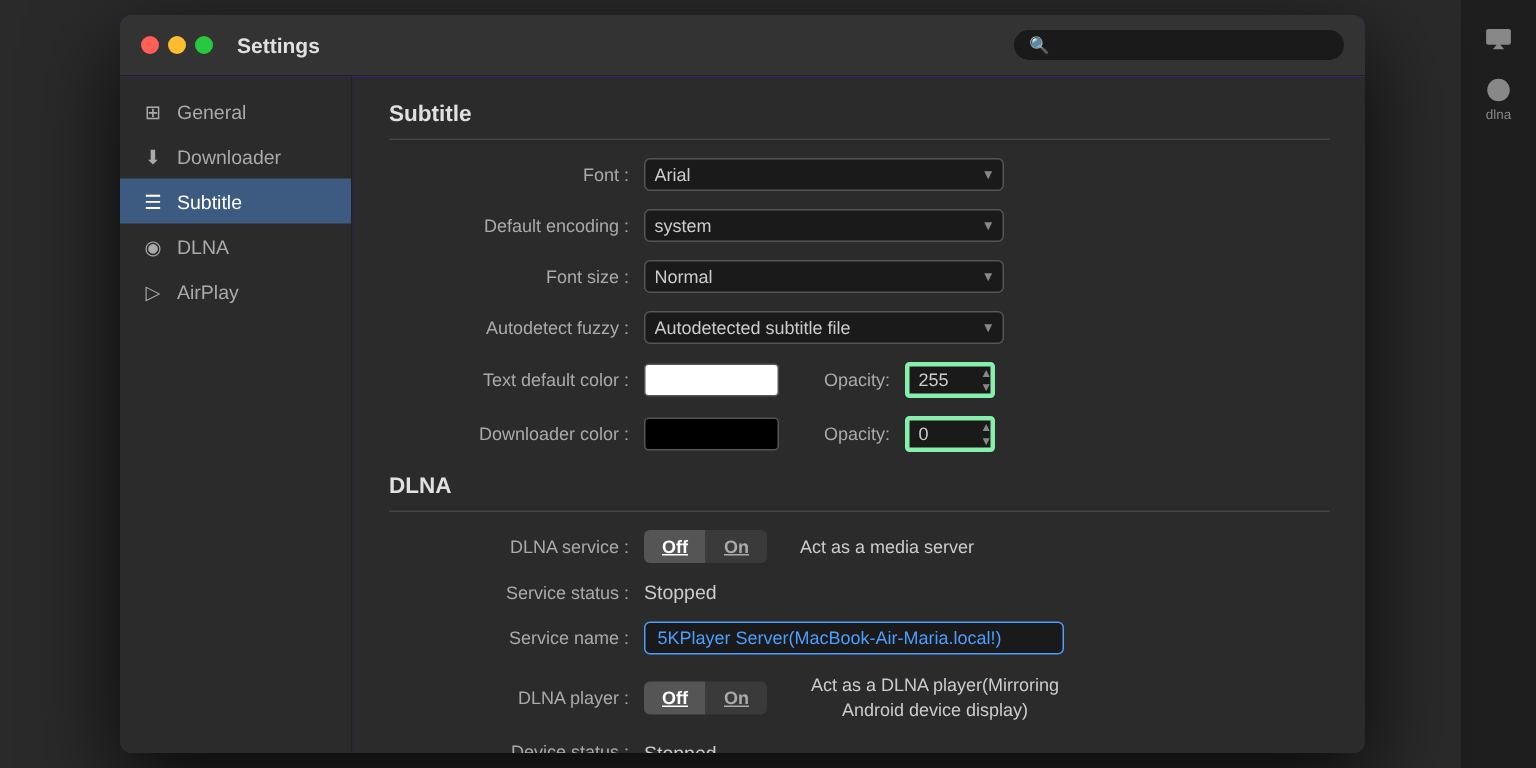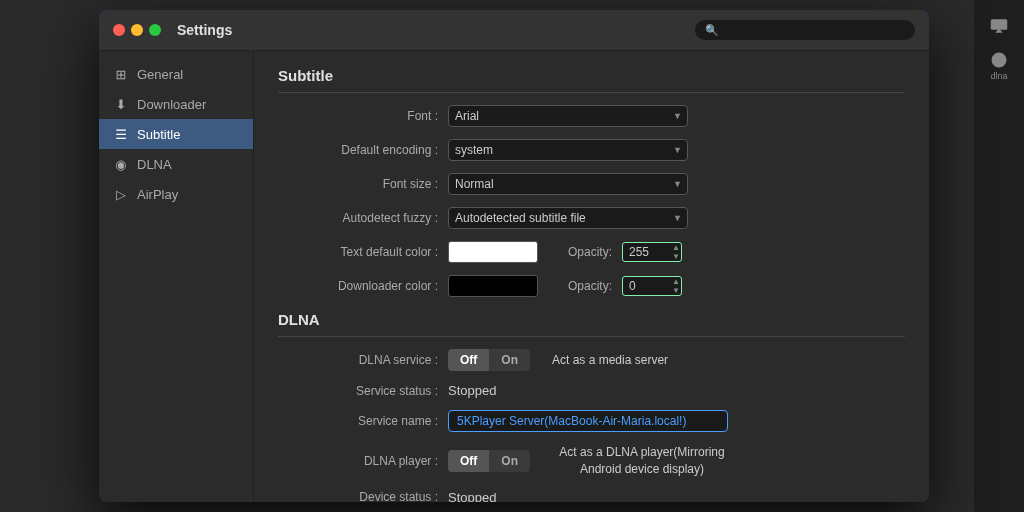--- a/index.html
+++ b/index.html
@@ -18,21 +18,21 @@
     .bg-area {
       position: absolute;
       top: 0; left: 0; right: 0; bottom: 0;
       background: #2a2a2a;
     }
 
     
     .dialog {
       position: absolute;
       top: 10px;
-      left: 99px;
+      left: 80px;
       width: 830px;
       height: 492px;
       background: #4c1d95;
       border-radius: 8px;
       box-shadow: 0 20px 60px rgba(0,0,0,0.8);
       display: flex;
       flex-direction: column;
       overflow: hidden;
     }
 
@@ -227,21 +227,21 @@
     }
 
     .opacity-input-wrap {
       position: relative;
       display: flex;
       align-items: center;
     }
 
     .opacity-input {
       background: #1a1a1a;
-      border: 1px solid #86efac;
+      border: 3px solid #86efac;
       border-radius: 3px;
       color: #ccc;
       font-size: 12px;
       padding: 2px 4px 2px 6px;
       width: 60px;
       outline: none;
     }
 
     .spinner-arrows {
       position: absolute;
@@ -267,20 +267,21 @@
       align-items: center;
       gap: 0;
     }
 
     .toggle-btn {
       padding: 4px 12px;
       font-size: 12px;
       cursor: pointer;
       border: none;
       font-weight: 600;
+      text-decoration: underline;
     }
 
     .toggle-btn.off-active {
       background: #555;
       color: #fff;
       border-radius: 4px 0 0 4px;
     }
 
     .toggle-btn.on-inactive {
       background: #3a3a3a;

